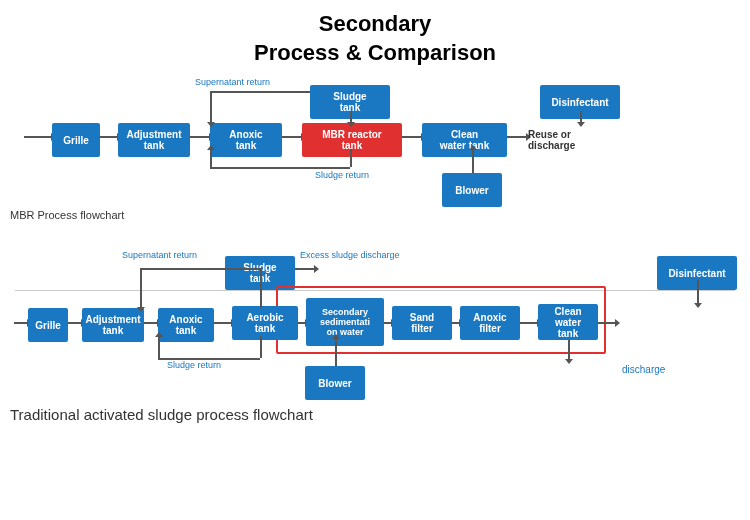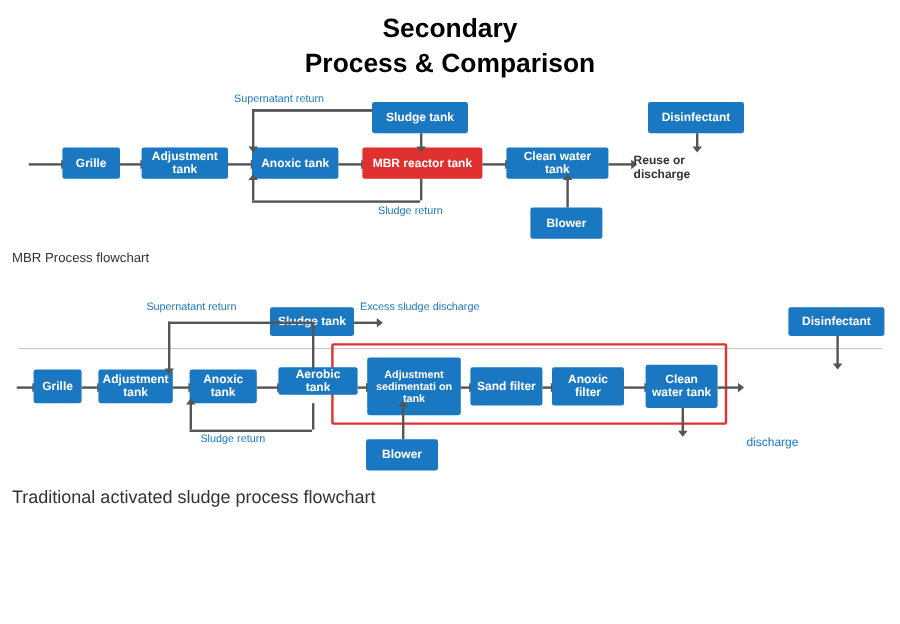--- a/index.html
+++ b/index.html
@@ -33,21 +33,21 @@
       background: #1a78c2;
       color: #fff;
       font-size: 10px;
       font-weight: bold;
       text-align: center;
       display: flex;
       align-items: center;
       justify-content: center;
       position: absolute;
       border-radius: 2px;
-      padding: 5px;
+      padding: 17px;
     }
     .box.red {
       background: #e03030;
     }
 
     .label {
       position: absolute;
       font-size: 9px;
       color: #1a78c2;
       font-weight: normal;
@@ -184,21 +184,21 @@
     <div class="arrow arrow-h arrowhead-r" style="left:4px; top:74px; width:14px;"></div>
 
     <div class="box" style="left:18px; top:60px; width:40px; height:28px;">Grille</div>
     <div class="arrow arrow-h arrowhead-r" style="left:58px; top:74px; width:14px;"></div>
     <div class="box" style="left:72px; top:60px; width:62px; height:28px;">Adjustment tank</div>
     <div class="arrow arrow-h arrowhead-r" style="left:134px; top:74px; width:14px;"></div>
     <div class="box" style="left:148px; top:60px; width:56px; height:28px;">Anoxic tank</div>
     <div class="arrow arrow-h arrowhead-r" style="left:204px; top:74px; width:18px;"></div>
     <div class="box" style="left:222px; top:58px; width:66px; height:23px;">Aerobic tank</div>
     <div class="arrow arrow-h arrowhead-r" style="left:288px; top:74px; width:8px;"></div>
-    <div class="box" style="left:296px; top:50px; width:78px; height:48px; font-size:9px;">Adjustment sedimentati on tank</div>
+    <div class="box" style="left:296px; top:50px; width:78px; height:48px; font-size:9px;">Secondary sedimentati on water</div>
     <div class="arrow arrow-h arrowhead-r" style="left:374px; top:74px; width:8px;"></div>
     <div class="box" style="left:382px; top:58px; width:60px; height:32px;">Sand filter</div>
     <div class="arrow arrow-h arrowhead-r" style="left:442px; top:74px; width:8px;"></div>
     <div class="box" style="left:450px; top:58px; width:60px; height:32px;">Anoxic filter</div>
     <div class="arrow arrow-h arrowhead-r" style="left:510px; top:74px; width:18px;"></div>
     <div class="box" style="left:528px; top:56px; width:60px; height:36px;">Clean water tank</div>
     <div class="arrow arrow-h arrowhead-r" style="left:588px; top:74px; width:18px;"></div>
 
     <div class="arrow arrow-v arrowhead-d" style="left:687px; top:32px; height:24px;"></div>
 

